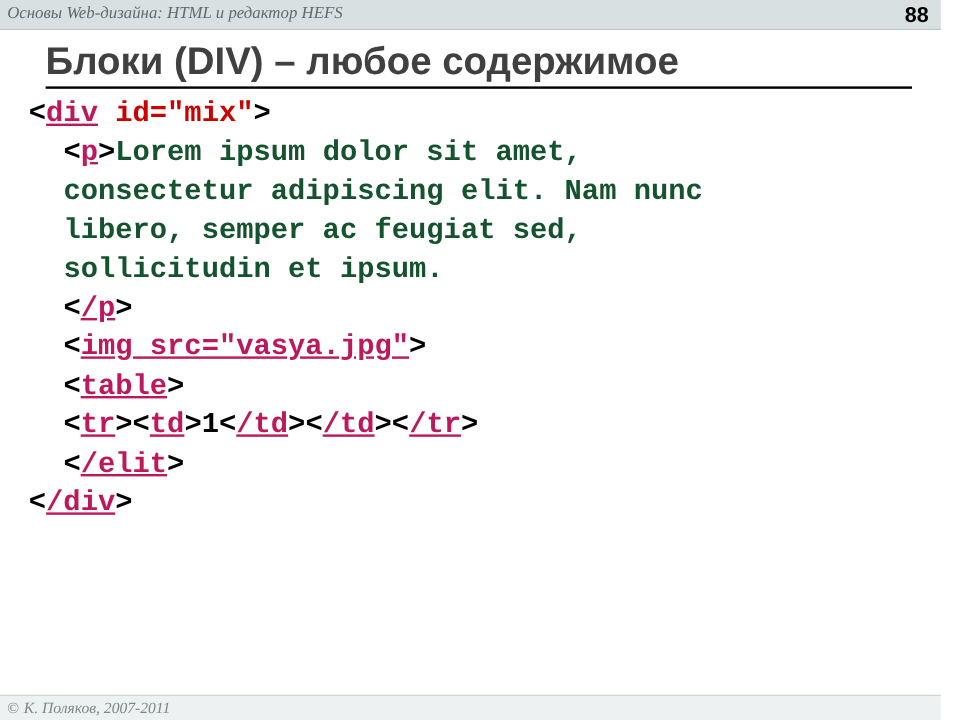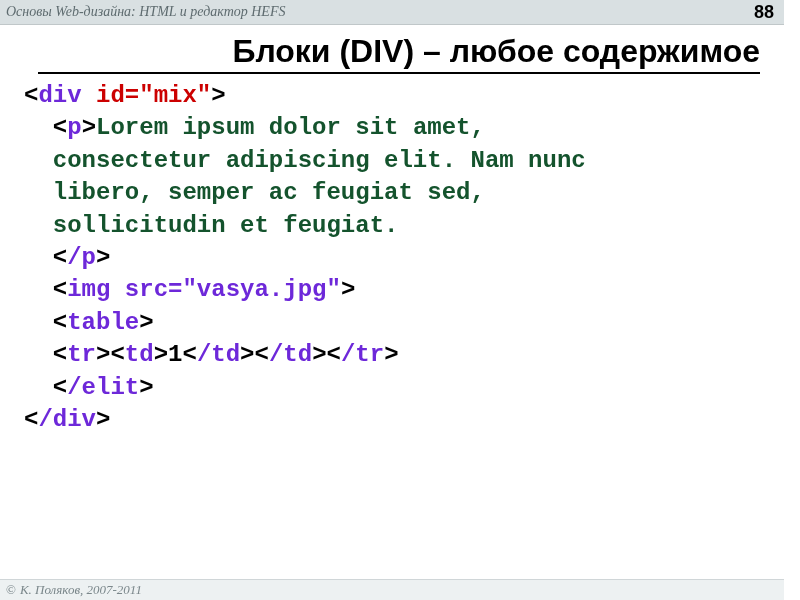--- a/index.html
+++ b/index.html
@@ -36,35 +36,34 @@
     font-weight: bold;
     font-size: 18px;
     color: #000000;
   }
   .content {
     padding: 8px 24px 0 24px;
   }
   .title {
     font-size: 32px;
     font-weight: bold;
-    color: #000000;
+    color: #404040;
     margin: 0 0 6px 14px;
     padding-bottom: 2px;
     border-bottom: 2px solid #000;
-    text-align: right;
   }
   .code {
     font-family: "Courier New", Courier, monospace;
     font-size: 24px;
     font-weight: bold;
     line-height: 1.35;
     white-space: pre;
     color: #000;
   }
-  .code .tag   { color: #6d28d9; }
+  .code .tag   { color: #be185d; text-decoration: underline; }
   .code .attr  { color: #cc0000; }
   .code .punct { color: #000; }
   .code .text  { color: #14532d; }
   .footer {
     position: absolute;
     left: 0;
     right: 0;
     bottom: 0;
     height: 20px;
     background: #edf1f2;
@@ -89,21 +88,21 @@
     <span class="pagenum">88</span>
   </div>
 
   <div class="content">
     <h1 class="title">Блоки (DIV) – любое содержимое</h1>
 
     <div class="code"><span class="punct">&lt;</span><span class="tag">div</span><span class="attr"> id="mix"</span><span class="punct">&gt;</span>
   <span class="punct">&lt;</span><span class="tag">p</span><span class="punct">&gt;</span><span class="text">Lorem ipsum dolor sit amet,</span>
   <span class="text">consectetur adipiscing elit. Nam nunc</span>
   <span class="text">libero, semper ac feugiat sed,</span>
-  <span class="text">sollicitudin et feugiat.</span>
+  <span class="text">sollicitudin et ipsum.</span>
   <span class="punct">&lt;</span><span class="tag">/p</span><span class="punct">&gt;</span>
   <span class="punct">&lt;</span><span class="tag">img src="vasya.jpg"</span><span class="punct">&gt;</span>
   <span class="punct">&lt;</span><span class="tag">table</span><span class="punct">&gt;</span>
   <span class="punct">&lt;</span><span class="tag">tr</span><span class="punct">&gt;</span><span class="punct">&lt;</span><span class="tag">td</span><span class="punct">&gt;</span><span class="punct">1</span><span class="punct">&lt;</span><span class="tag">/td</span><span class="punct">&gt;</span><span class="punct">&lt;</span><span class="tag">/td</span><span class="punct">&gt;</span><span class="punct">&lt;</span><span class="tag">/tr</span><span class="punct">&gt;</span>
   <span class="punct">&lt;</span><span class="tag">/elit</span><span class="punct">&gt;</span>
 <span class="punct">&lt;</span><span class="tag">/div</span><span class="punct">&gt;</span></div>
   </div>
 
   <div class="footer">
     <span class="cpr-sym">©</span>

